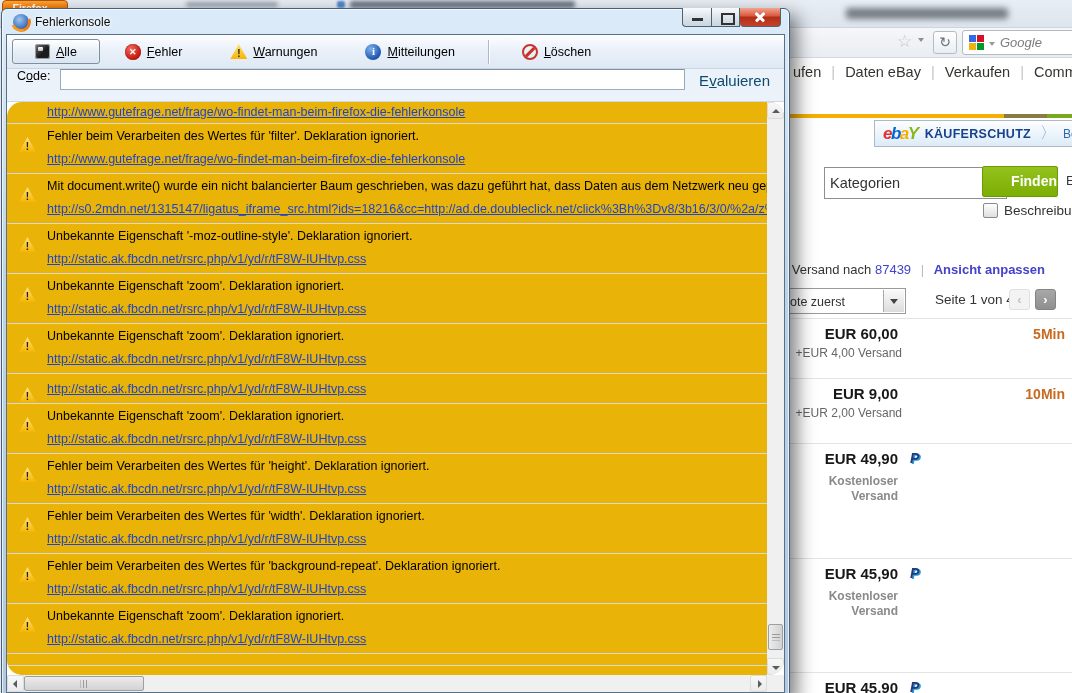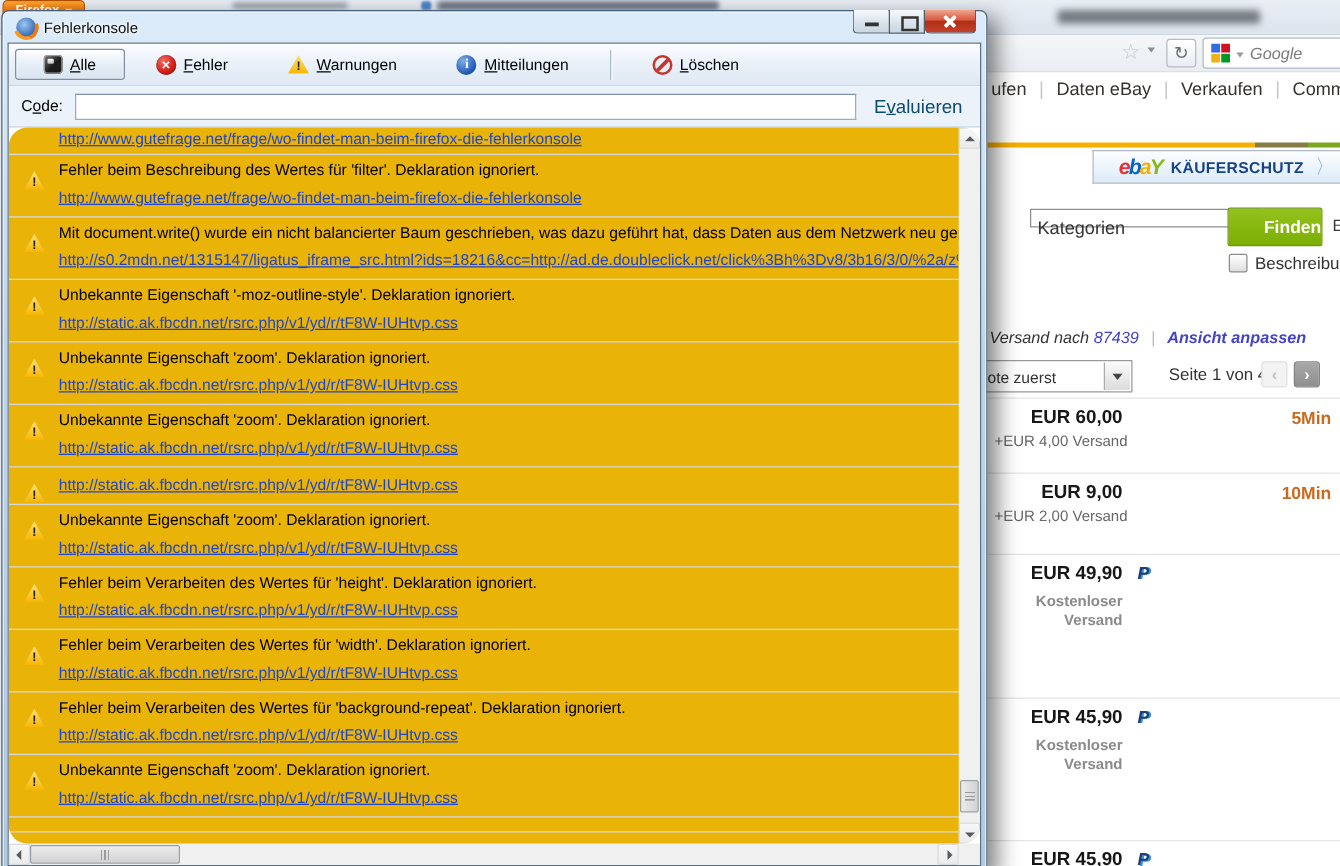--- a/index.html
+++ b/index.html
@@ -41,43 +41,43 @@
     border-left:3px solid transparent; border-right:3px solid transparent; border-top:4px solid #999; }
   .search-text { position:absolute; left:37px; top:4px; font-size:13px; font-style:italic; color:#7c7c7c; }
 
   
   .ebay-nav { position:absolute; left:790px; right:0; top:63px; display:flex; align-items:center;
     gap:0; font-size:14.5px; color:#35332f; padding-left:3px; white-space:nowrap; }
   .ebay-nav .sep { color:#c6c6c6; margin:0 10px; font-size:15px; }
   .stripe { position:absolute; left:790px; right:0; top:114px; height:4px;
     background:linear-gradient(90deg,#f5af02 0 76%, #877c45 76% 91%, #7aa81e 91% 100%); }
   .badge { position:absolute; left:874px; right:0; top:120px; height:27px; display:flex; align-items:center;
-    border:1px solid #b0b8c0; border-right:none; background:linear-gradient(#fdfeff,#dcebf8); padding-left:20px; white-space:nowrap; }
+    border:1px solid #b0b8c0; border-right:none; background:linear-gradient(#fdfeff,#dcebf8); padding-left:8px; white-space:nowrap; }
   .badge .logo { font-weight:bold; font-size:17px; letter-spacing:-1.5px; font-style:italic; }
   .badge .l-e{color:#e53238;} .badge .l-b{color:#0064d2;} .badge .l-a{color:#f5af02;} .badge .l-y{color:#86b817;}
   .badge .bp-label { color:#16418c; font-weight:bold; font-size:12.5px; margin-left:7px; letter-spacing:.3px; }
   .badge .chev { color:#86a8cc; font-size:16px; margin:0 7px 0 9px; }
   .badge .bp-suffix { color:#2b6bb0; font-size:12px; }
 
-  .cat-select { position:absolute; left:824px; top:167px; width:183px; height:15px;
+  .cat-select { position:absolute; left:824px; top:167px; width:183px; height:32px;
     border:1px solid #8e8e8e; background:#fff; }
   .cat-select .val { position:absolute; left:5px; top:7px; font-size:14.5px; color:#333; }
   .dd-btn { position:absolute; right:1px; top:1px; bottom:1px; width:21px;
     background:linear-gradient(#fafafa,#dcdcdc); border-left:1px solid #aaa; }
   .dd-btn::after { content:""; position:absolute; left:50%; top:50%; margin:-2px 0 0 -4px;
     border-left:4px solid transparent; border-right:4px solid transparent; border-top:5px solid #444; }
   .find-btn { position:absolute; left:982px; top:166px; width:76px; height:31px; border-radius:2px;
     background:linear-gradient(#93c21c,#7cae04); border:1px solid #6d9a02; color:#fff;
     font-weight:bold; font-size:14px; text-align:right; line-height:29px; }
   .adv-partial { position:absolute; left:1066px; top:173px; font-size:13px; color:#3a3a3a; }
   .desc-check { position:absolute; left:983px; top:203px; width:15px; height:15px;
     border:1px solid #8a8a8a; background:linear-gradient(#fff,#dedede); border-radius:2px; }
   .desc-label { position:absolute; left:1004px; top:203px; font-size:13.5px; color:#333; }
 
-  .ship-row { position:absolute; right:27px; top:262px; font-size:13px; color:#333; white-space:nowrap;font-style:italic; }
+  .ship-row { position:absolute; right:27px; top:262px; font-size:13px; color:#333; white-space:nowrap; }
   .ship-row .lnk { color:#4342cb; }
   .ship-row .lnk.bold { font-weight:bold; }
   .ship-row .pipe { color:#bbb; margin:0 6px; }
 
   .sort-select { position:absolute; left:785px; top:288px; width:121px; height:26px;
     border:1px solid #9a9a9a; background:#fff; }
   .sort-select .val { position:absolute; left:4px; top:6px; font-size:12.5px; color:#333; }
   .page-text { position:absolute; left:935px; top:292px; font-size:13.5px; color:#333; }
   .pbtn { position:absolute; top:289px; width:21px; height:21px; border-radius:3px;
     text-align:center; line-height:19px; font-size:13px; font-weight:bold; }
@@ -148,21 +148,21 @@
     clip-path:polygon(50% 0,100% 100%,0 100%); position:relative; }
   .warn-tri::after { content:"!"; position:absolute; left:0; right:0; bottom:0; text-align:center;
     font-size:10px; font-weight:bold; color:#222; }
   .info-ico { border-radius:50%; background:radial-gradient(circle at 35% 30%, #7db0ec, #1c55b0 70%, #123c80); }
   .info-ico::after { content:"i"; position:absolute; inset:0; color:#fff; font-weight:bold; font-size:11px;
     font-family:"Liberation Serif", serif; text-align:center; line-height:15px; }
   .clear-ico { border-radius:50%; border:2.5px solid #c5352b; }
   .clear-ico::after { content:""; position:absolute; left:50%; top:50%; width:2.5px; height:12px;
     background:#c5352b; transform:translate(-50%,-50%) rotate(45deg); }
 
-  .codebar { height:33px; flex:0 0 33px; display:flex; align-items:center; padding:0 10px;
+  .codebar { height:33px; flex:0 0 33px; display:flex; padding:0 10px;
     background:#ebf2fa; border-bottom:1px solid #ccd8e5; }
   .codelabel { font-size:12.5px; color:#000; }
   .codeinput { flex:1; margin:0 10px; height:21px; border:1px solid #9aabbd; border-top-color:#7e91a5;
     background:#fff; font-size:12px; padding:0 3px; outline:none; }
   .evalbtn { font-size:15px; color:#0c4a6e; padding:3px 4px; }
 
   .list { flex:1; position:relative; overflow:hidden; background:#eab308;border-radius:15px; }
   .rows { position:absolute; left:0; top:0; right:17px; bottom:0; overflow:hidden; }
   .entry { position:relative; border-bottom:1px solid #d9d9d9; padding:5px 6px 6px 40px;
     white-space:nowrap; overflow:hidden; }
@@ -347,21 +347,21 @@
         <span class="evalbtn"><span>E</span><span class="u">v</span><span>aluieren</span></span>
       </div>
 
       <div class="list">
         <div class="rows">
           <div class="entry partial">
             <a class="elink">http://www.gutefrage.net/frage/wo-findet-man-beim-firefox-die-fehlerkonsole</a>
           </div>
           <div class="entry">
             <span class="warn-tri wpos"></span>
-            <div class="msg">Fehler beim Beschreibung des Wertes für 'filter'.  Deklaration ignoriert.</div>
+            <div class="msg">Fehler beim Verarbeiten des Wertes für 'filter'.  Deklaration ignoriert.</div>
             <a class="elink">http://www.gutefrage.net/frage/wo-findet-man-beim-firefox-die-fehlerkonsole</a>
           </div>
           <div class="entry">
             <span class="warn-tri wpos"></span>
             <div class="msg">Mit document.write() wurde ein nicht balancierter Baum geschrieben, was dazu geführt hat, dass Daten aus dem Netzwerk neu geparst werden</div>
             <a class="elink">http://s0.2mdn.net/1315147/ligatus_iframe_src.html?ids=18216&amp;cc=http://ad.de.doubleclick.net/click%3Bh%3Dv8/3b16/3/0/%2a/z%3B22227</a>
           </div>
           <div class="entry">
             <span class="warn-tri wpos"></span>
             <div class="msg">Unbekannte Eigenschaft '-moz-outline-style'.  Deklaration ignoriert.</div>

